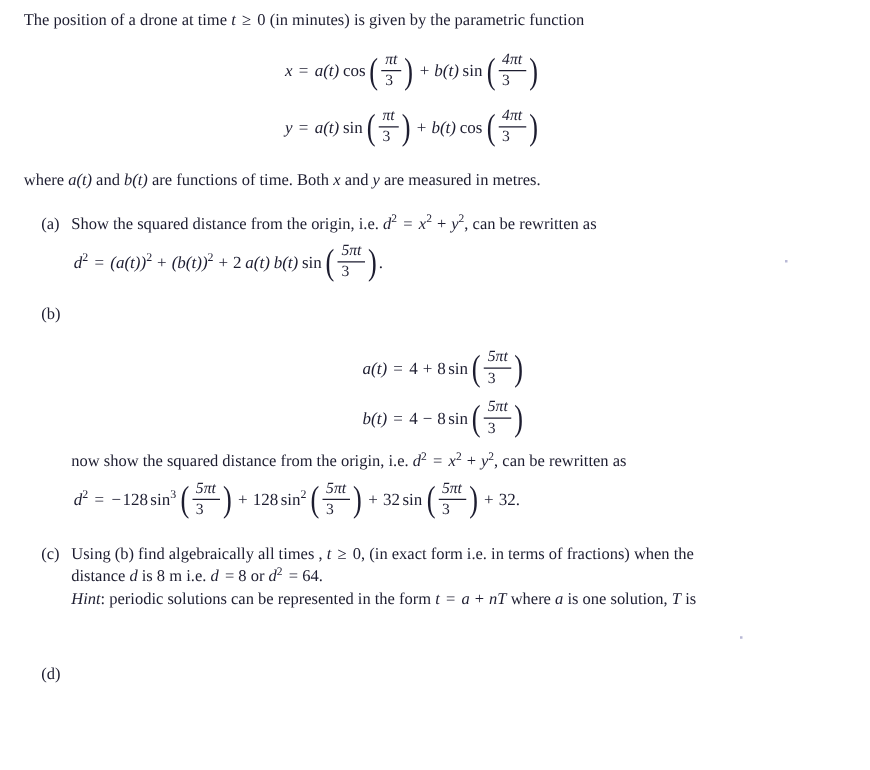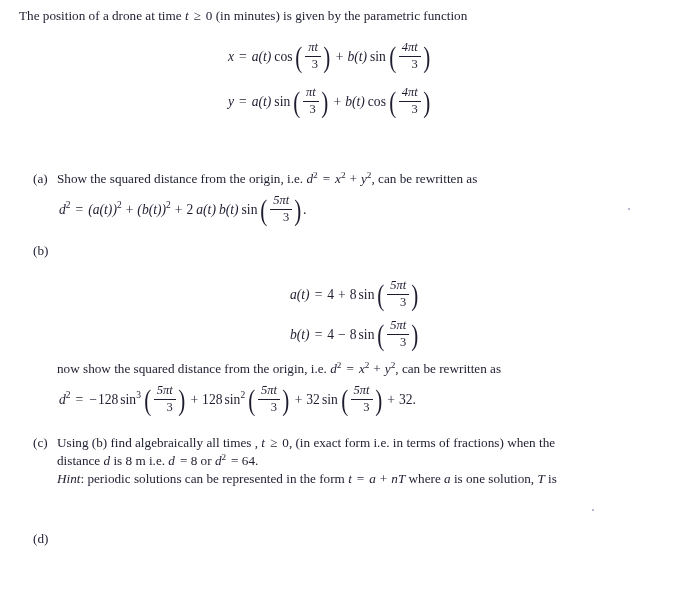--- a/index.html
+++ b/index.html
@@ -63,21 +63,21 @@
     font-size: 0.70em;
     vertical-align: super;
     line-height: 0;
     font-style: normal;
   }
 
   
   .frac {
     display: inline-block;
     vertical-align: middle;
-    text-align: right;
+    text-align: left;
     line-height: 1.05;
     margin: 0 1px;
     position: relative;
     top: -0.12em;
   }
   .frac .num {
     display: block;
     padding: 0 3px 1px 3px;
     border-bottom: 1px solid #1d1d30;
     font-size: 0.92em;
@@ -128,20 +128,23 @@
       <span class="mi">x</span><span class="spc2"></span><span class="mo">=</span><span class="spc2"></span><span class="mi">a(t)</span><span class="spc"></span><span class="fnname">cos</span><span class="thin"></span><span class="bigparen">(</span><span class="frac"><span class="num mi">πt</span><span class="den mn">3</span></span><span class="bigparen">)</span><span class="spc"></span><span class="op">+</span><span class="spc"></span><span class="mi">b(t)</span><span class="spc"></span><span class="fnname">sin</span><span class="thin"></span><span class="bigparen">(</span><span class="frac"><span class="num mi">4πt</span><span class="den mn">3</span></span><span class="bigparen">)</span>
     </span>
   </div>
 
   <div class="display-eq" style="left:228px; top:88px;">
     <span class="math">
       <span class="mi">y</span><span class="spc2"></span><span class="mo">=</span><span class="spc2"></span><span class="mi">a(t)</span><span class="spc"></span><span class="fnname">sin</span><span class="thin"></span><span class="bigparen">(</span><span class="frac"><span class="num mi">πt</span><span class="den mn">3</span></span><span class="bigparen">)</span><span class="spc"></span><span class="op">+</span><span class="spc"></span><span class="mi">b(t)</span><span class="spc"></span><span class="fnname">cos</span><span class="thin"></span><span class="bigparen">(</span><span class="frac"><span class="num mi">4πt</span><span class="den mn">3</span></span><span class="bigparen">)</span>
     </span>
   </div>
 
+  <div class="para" style="left:19px; top:137px;">
+    <span class="math"><span>where </span><span class="mi">a(t)</span><span> and </span><span class="mi">b(t)</span><span> are functions of time. Both </span><span class="mi">x</span><span> and </span><span class="mi">y</span><span> are measured in metres.</span></span>
+  </div>
 
   <div class="item-label" style="left:33px; top:172px;">(a)</div>
   <div class="para" style="left:57px; top:172px;">
     <span class="math"><span>Show the squared distance from the origin, i.e. </span><span class="mi">d</span><sup>2</sup><span class="spc2"></span><span class="mo">=</span><span class="spc2"></span><span class="mi">x</span><sup>2</sup><span class="spc"></span><span class="op">+</span><span class="spc"></span><span class="mi">y</span><sup>2</sup><span>, can be rewritten as</span></span>
   </div>
 
   <div class="display-eq" style="left:59px; top:196px;">
     <span class="math">
       <span class="mi">d</span><sup>2</sup><span class="spc2"></span><span class="mo">=</span><span class="spc2"></span><span class="mi">(a(t))</span><sup>2</sup><span class="spc"></span><span class="op">+</span><span class="spc"></span><span class="mi">(b(t))</span><sup>2</sup><span class="spc"></span><span class="op">+</span><span class="spc"></span><span class="mn">2</span><span class="spc"></span><span class="mi">a(t)</span><span class="spc"></span><span class="mi">b(t)</span><span class="spc"></span><span class="fnname">sin</span><span class="thin"></span><span class="bigparen">(</span><span class="frac"><span class="num mi">5πt</span><span class="den mn">3</span></span><span class="bigparen">)</span><span class="mo">.</span>
     </span>

